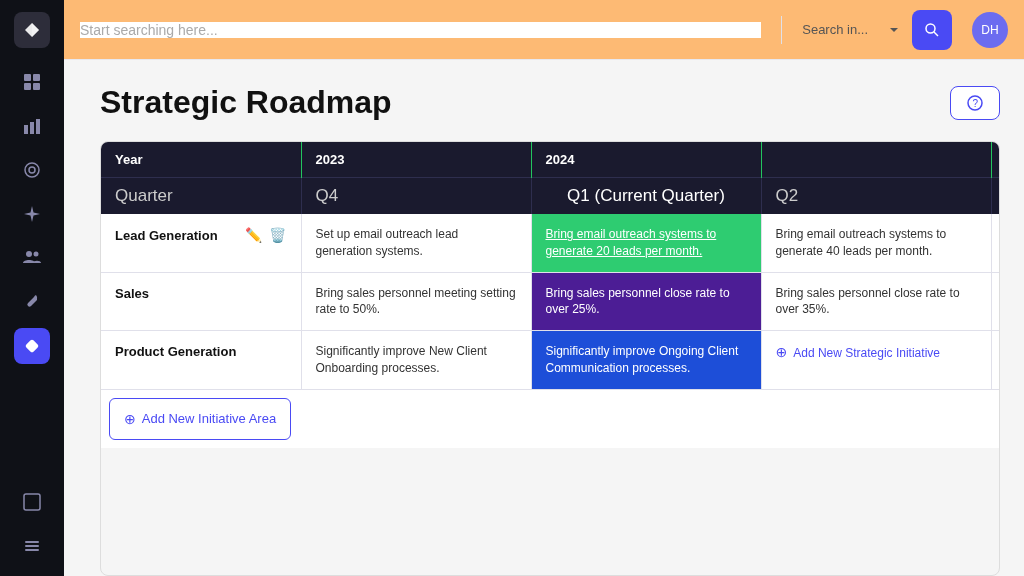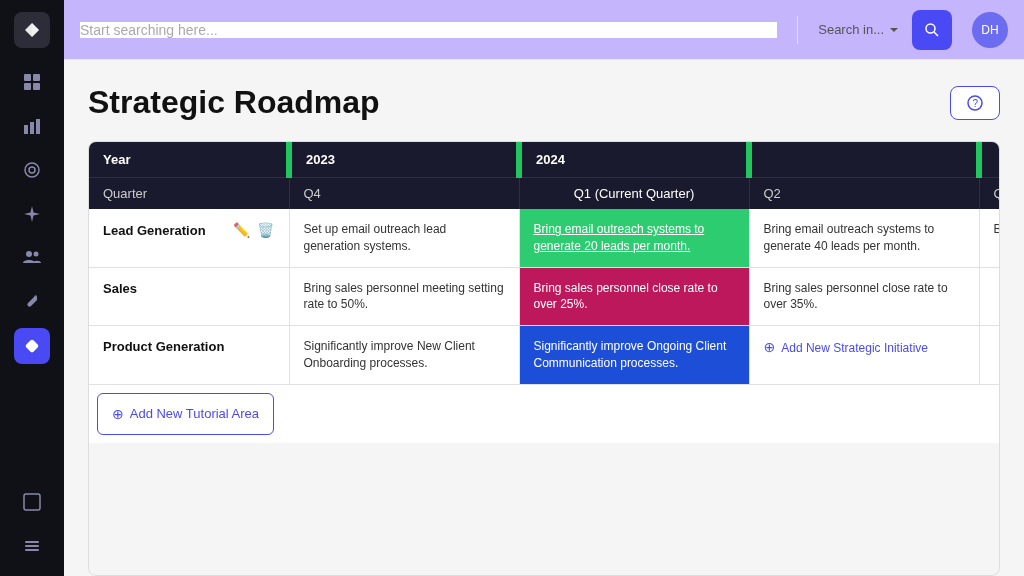--- a/index.html
+++ b/index.html
@@ -45,42 +45,42 @@
     .main {
       flex: 1;
       display: flex;
       flex-direction: column;
       overflow: hidden;
     }
 
     
     .topbar {
       height: 60px;
-      background: #c4b5fd;
+      background: #fdba74;
       display: flex;
       align-items: center;
       padding: 0 16px;
       gap: 12px;
       border-bottom: 1px solid #e8e8ee;
     }
     .search-input {
       flex: 1;
       border: none;
       outline: none;
       font-size: 14px;
       color: #333;
     }
     .search-input::placeholder { color: #aaa; }
     .search-divider {
       width: 1px; height: 28px;
       background: #e0e0e8;
       margin: 0 8px;
     }
     .search-dropdown {
-      display: flex; align-items: center; gap: 4px;
+      display: flex; align-items: center; gap: 20px;
       font-size: 13px; color: #555;
       cursor: pointer;
       white-space: nowrap;
     }
     .search-btn {
       width: 40px; height: 40px;
       background: #4a4af4;
       border-radius: 8px;
       border: none;
       display: flex; align-items: center; justify-content: center;
@@ -93,21 +93,21 @@
       border-radius: 50%;
       display: flex; align-items: center; justify-content: center;
       font-size: 12px; font-weight: 400; color: white;
       cursor: pointer;
       margin-left: 8px;
     }
 
     
     .page-content {
       flex: 1;
-      padding: 24px 24px 0 24px;
+      padding: 24px 24px 0 36px;
       overflow: hidden;
       display: flex;
       flex-direction: column;
     }
     .page-header {
       display: flex;
       align-items: center;
       justify-content: space-between;
       margin-bottom: 20px;
     }
@@ -142,26 +142,26 @@
     }
 
     
     .year-row th {
       background: #1a1a2e;
       color: white;
       font-size: 13px;
       font-weight: 600;
       padding: 10px 14px;
       text-align: left;
-      border-right: 6px solid #22c55e;
+      border-right: 1px solid #22c55e;
     }
     .quarter-row th {
       background: #1a1a2e;
       color: #ccc;
-      font-size: 13px;
+      font-size: 17px;
       font-weight: 500;
       padding: 8px 14px;
       text-align: left;
       border-right: 1px solid #2e2e4e;
       border-top: 1px solid #2e2e4e;
     }
     .quarter-row th.current {
       color: white;
       text-align: center;
     }
@@ -193,21 +193,21 @@
     .label-icons { display: flex; gap: 6px; }
     .label-icon { cursor: pointer; color: #888; font-size: 14px; }
     .data-row td.white-cell { background: white; }
     .data-row td.green-cell {
       background: #2ecc71;
       color: white;
       font-weight: 500;
       text-decoration: underline;
     }
     .data-row td.orange-cell {
-      background: #be185d;
+      background: #4c1d95;
       color: white;
       font-weight: 500;
     }
     .data-row td.red-cell {
       background: #1d4ed8;
       color: white;
       font-weight: 500;
     }
 
     .add-initiative {
@@ -400,21 +400,21 @@
                 <span>Add New Strategic Initiative</span>
               </div>
             </td>
             <td class="white-cell"></td>
           </tr>
 
           <tr class="add-row">
             <td colspan="5">
               <button class="add-area-btn">
                 <span style="font-size:14px">⊕</span>
-                <span>Add New Tutorial Area</span>
+                <span>Add New Initiative Area</span>
               </button>
             </td>
           </tr>
         </tbody>
       </table>
     </div>
 
   </div>
 </div>
 

